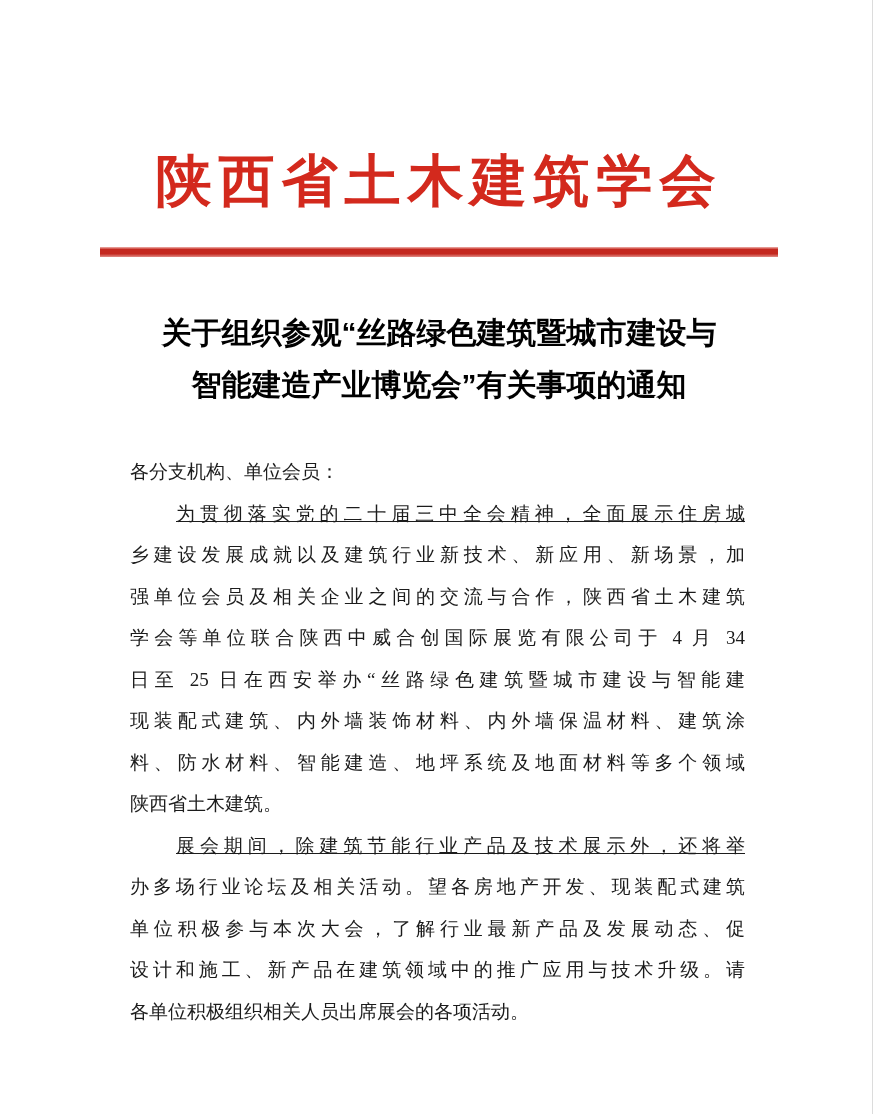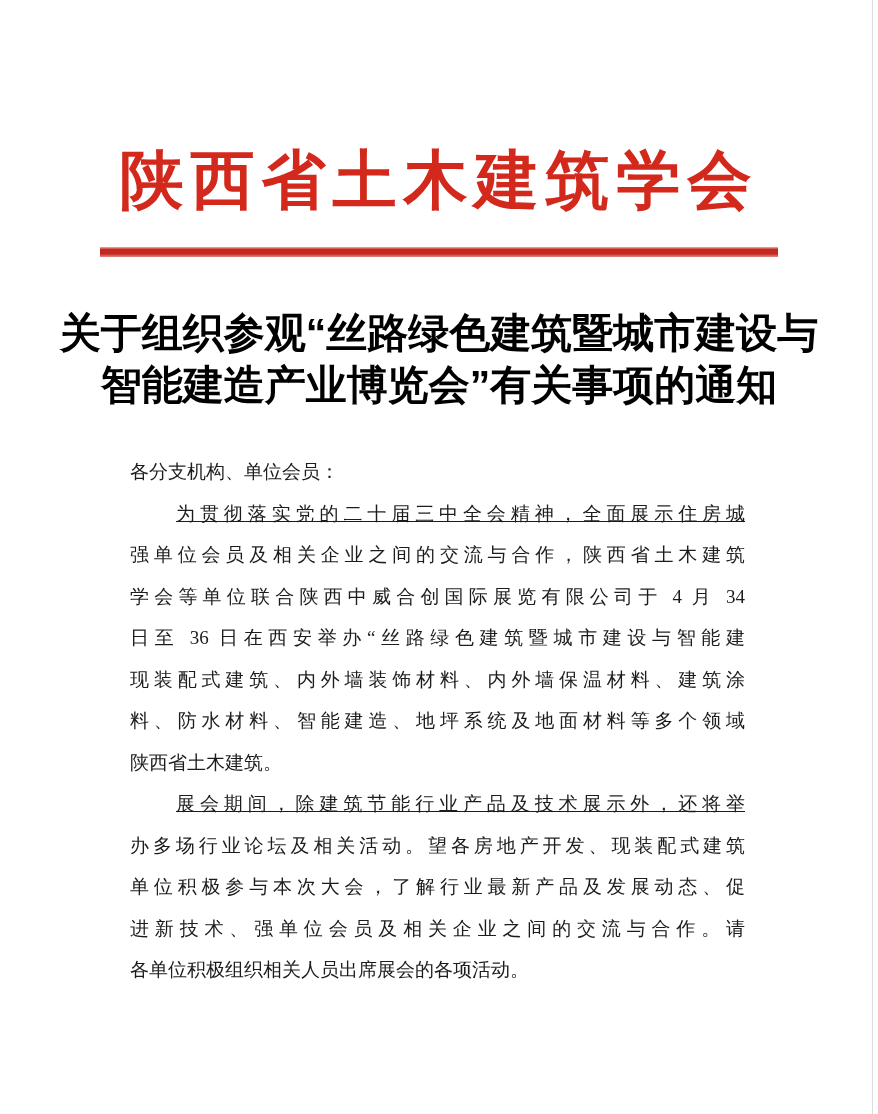--- a/index.html
+++ b/index.html
@@ -22,21 +22,21 @@
     right: 5px;
     width: 1px;
     background: #dcdcdc;
   }
   
   .org-name {
     margin-top: 125px;
     width: 100%;
     text-align: center;
     line-height: 110px;
-    font-size: 64px;
+    font-size: 56px;
     font-weight: 700;
     letter-spacing: 7px;
     color: #d3291d;
     font-family: "DejaVu Serif", serif;
     white-space: nowrap;
   }
   
   .red-rule {
     width: 678px;
     height: 10px;
@@ -46,21 +46,21 @@
       #eeb2ad 0%,
       #c4281f 25%,
       #c4281f 68%,
       #e08b85 100%
     );
   }
   
   .doc-title {
     margin-top: 50px;
     text-align: center;
-    font-size: 41px;
+    font-size: 30px;
     line-height: 52px;
     font-weight: 700;
     color: #000000;
     font-family: "Liberation Sans", sans-serif;
   }
   
   .body-block {
     width: 615px;
     margin: 40px auto 0 auto;
     margin-left: 130px;
@@ -97,34 +97,35 @@
     <div>关于组织参观“丝路绿色建筑暨城市建设与</div>
     <div>智能建造产业博览会”有关事项的通知</div>
   </div>
 
   <div class="body-block">
 
     <div class="ln">各分支机构、单位会员：</div>
 
     <div>
       <div class="ln j ind">为贯彻落实党的二十届三中全会精神，全面展示住房城</div>
+      <div class="ln j">乡建设发展成就以及建筑行业新技术、新应用、新场景，加</div>
       <div class="ln j">强单位会员及相关企业之间的交流与合作，陕西省土木建筑</div>
       <div class="ln j">学会等单位联合陕西中威合创国际展览有限公司于 4 月 34</div>
-      <div class="ln j">日至 36 日在西安举办“丝路绿色建筑暨城市建设与智能建</div>
+      <div class="ln j">日至 25 日在西安举办“丝路绿色建筑暨城市建设与智能建</div>
     </div>
 
     <div>
       <div class="ln j">现装配式建筑、内外墙装饰材料、内外墙保温材料、建筑涂</div>
       <div class="ln j">料、防水材料、智能建造、地坪系统及地面材料等多个领域</div>
       <div class="ln">陕西省土木建筑。</div>
     </div>
 
     <div>
       <div class="ln j ind">展会期间，除建筑节能行业产品及技术展示外，还将举</div>
       <div class="ln j">办多场行业论坛及相关活动。望各房地产开发、现装配式建筑</div>
       <div class="ln j">单位积极参与本次大会，了解行业最新产品及发展动态、促</div>
-      <div class="ln j">进新技术、强单位会员及相关企业之间的交流与合作。请</div>
+      <div class="ln j">设计和施工、新产品在建筑领域中的推广应用与技术升级。请</div>
       <div class="ln">各单位积极组织相关人员出席展会的各项活动。</div>
     </div>
 
   </div>
 
 </div>
 
 </body></html>

